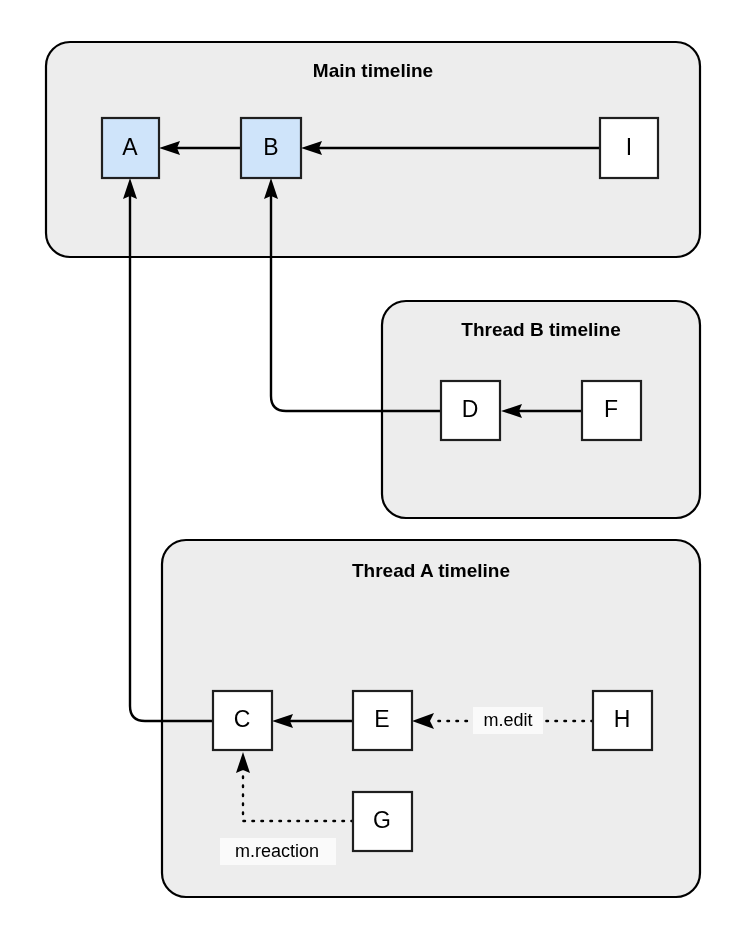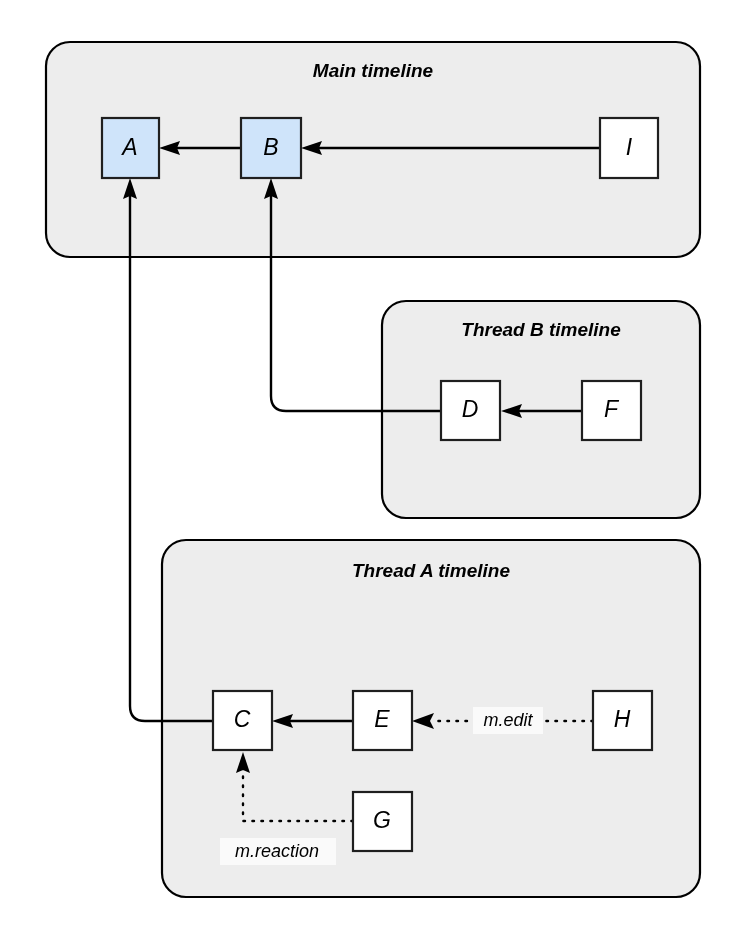--- a/index.html
+++ b/index.html
@@ -10,21 +10,20 @@
   body {
     width: 756px;
     height: 942px;
     font-family: "Liberation Sans", sans-serif;
     overflow: hidden;
   }
   #diagram-root {
     position: relative;
     width: 756px;
     height: 942px;
-    font-style: italic;
   }
   svg#diagram {
     display: block;
     width: 756px;
     height: 942px;
   }
   .group-box {
     fill: #ededed;
     stroke: #000000;
     stroke-width: 2.2;

